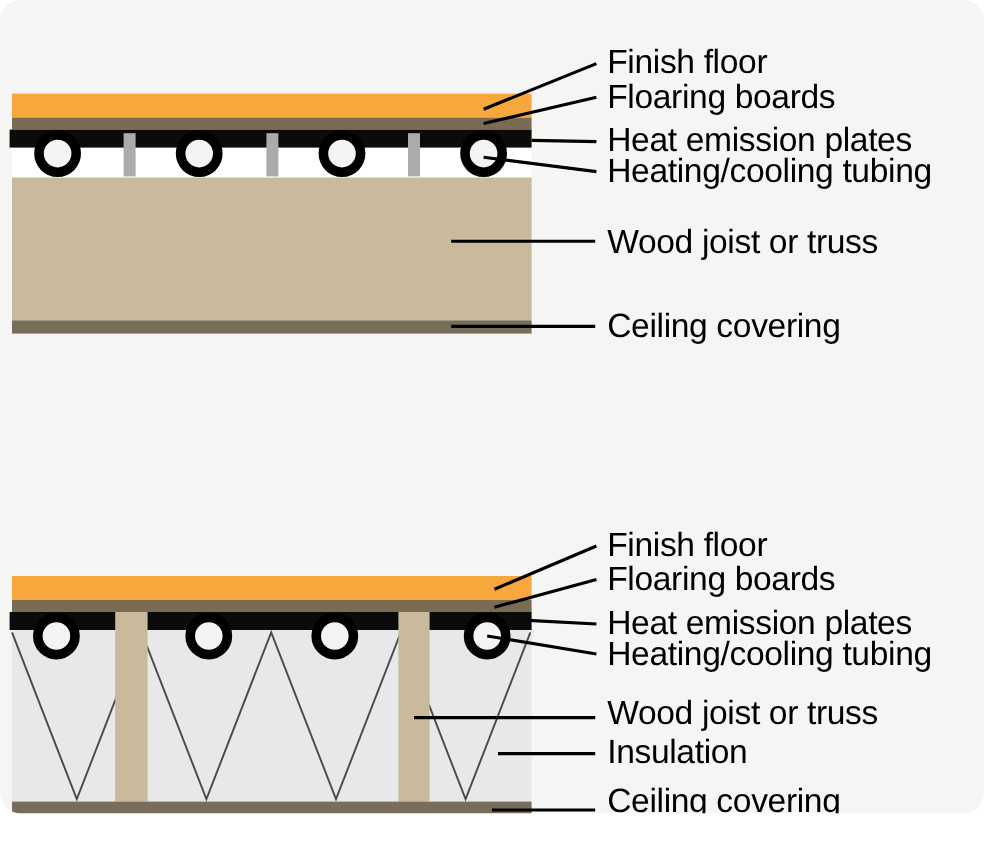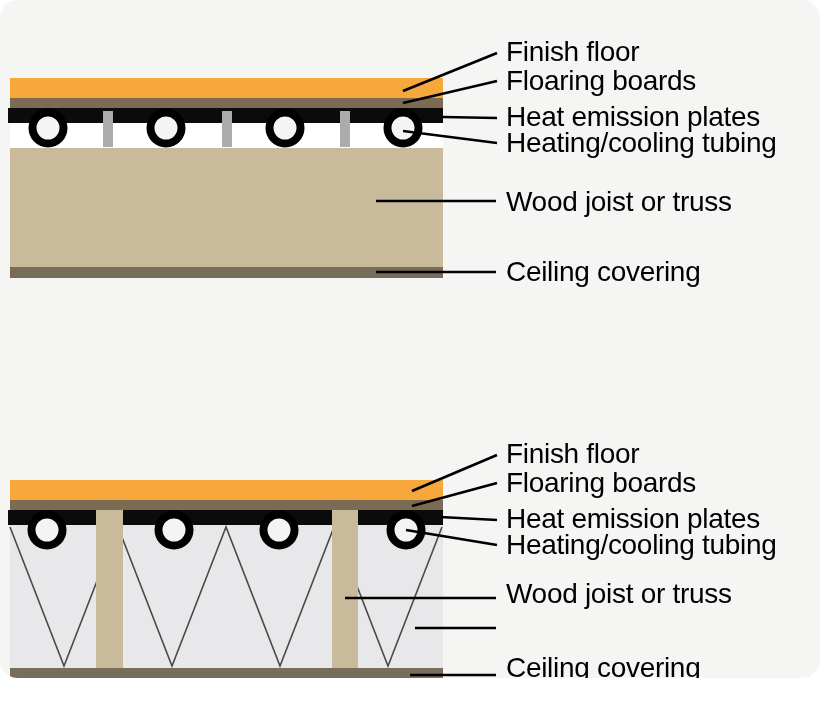--- a/index.html
+++ b/index.html
@@ -94,15 +94,16 @@
   <div class="diagram-label" style="top:103px">Heat emission plates</div>
   <div class="diagram-label" style="top:129px">Heating/cooling tubing</div>
   <div class="diagram-label" style="top:188px">Wood joist or truss</div>
   <div class="diagram-label" style="top:258px">Ceiling covering</div>
 
   <div class="diagram-label" style="top:440px">Finish floor</div>
   <div class="diagram-label" style="top:469px">Floaring boards</div>
   <div class="diagram-label" style="top:505px">Heat emission plates</div>
   <div class="diagram-label" style="top:531px">Heating/cooling tubing</div>
   <div class="diagram-label" style="top:580px">Wood joist or truss</div>
+  <div class="diagram-label" style="top:613px">Insulation</div>
   <div class="diagram-label" style="top:654px">Ceiling covering</div>
 
 </div>
 
 </body></html>

